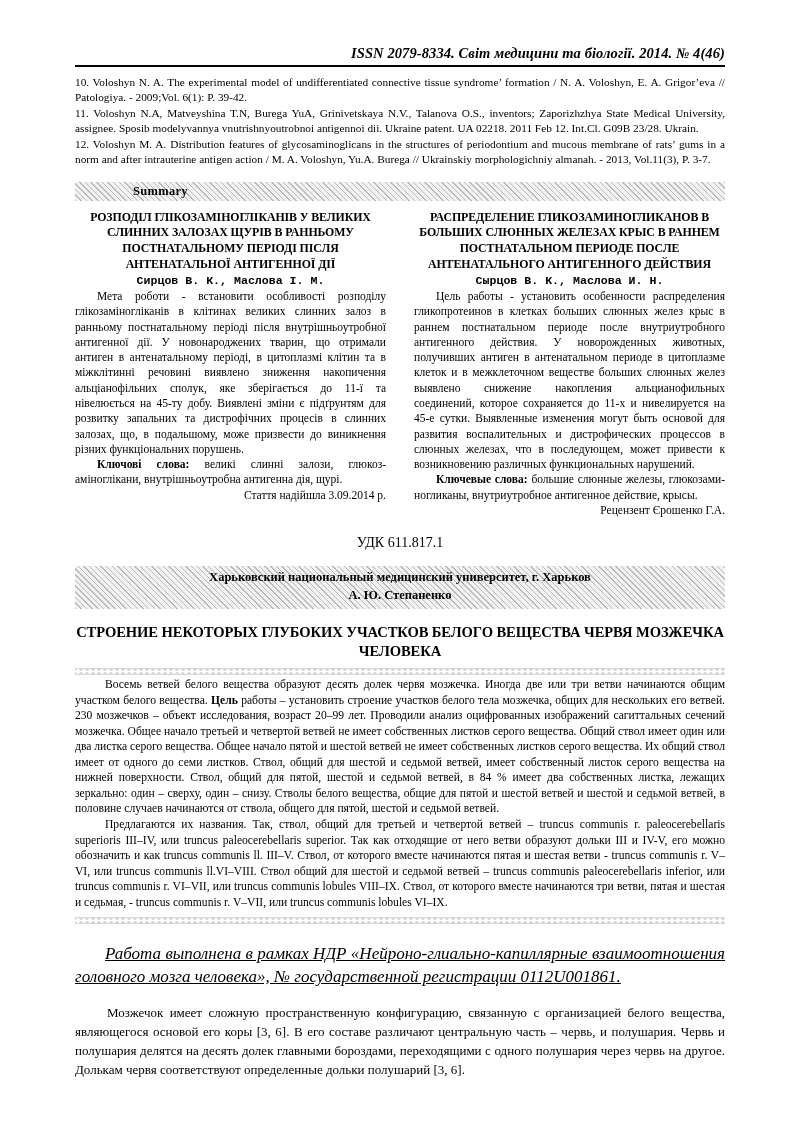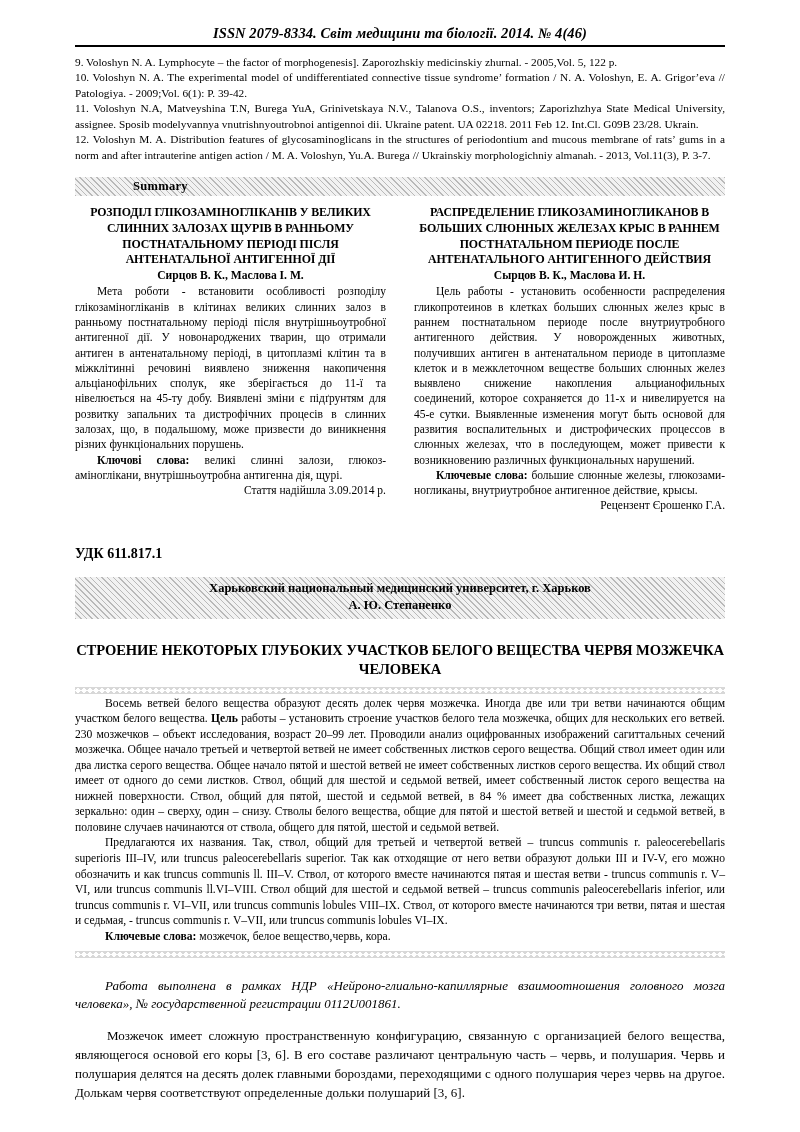--- a/index.html
+++ b/index.html
@@ -18,22 +18,22 @@
   .page {
     width: 800px;
     height: 1132px;
     position: relative;
     box-sizing: border-box;
     padding: 0 75px;
   }
 
   
   .running-head {
-    padding-top: 26px;
-    text-align: center;
+    padding-top: 46px;
+    text-align: right;
     font-style: italic;
     font-weight: bold;
     font-size: 14.5px;
     letter-spacing: 0.1px;
     line-height: 1.1;
   }
   .head-rule {
     border-bottom: 2.2px solid #000;
     margin-top: 3px;
     margin-bottom: 8px;
@@ -96,39 +96,41 @@
     font-size: 11.9px;
     line-height: 1.32;
     margin: 0;
     letter-spacing: -0.1px;
   }
   .abs-authors {
     text-align: center;
     font-weight: bold;
     font-size: 11.6px;
     margin: 0 0 1px 0;
+    font-family: Liberation Mono, monospace;
   }
   .abs-col p {
     margin: 0;
     text-indent: 22px;
   }
   .abs-col p.kw { text-indent: 22px; }
   .abs-col p.right { text-align: right; text-indent: 0; margin-top: 0; }
   .b { font-weight: bold; }
 
   
   .udc {
-    margin-top: 32px;
-    font-weight: bold;
+    margin-top: 17px;
+    font-weight: normal;
     font-size: 14px;
+    text-align: center;
   }
 
   
   .art-title {
-    margin-top: 22px;
+    margin-top: 14px;
     text-align: center;
     font-weight: bold;
     font-size: 14.6px;
     line-height: 1.32;
     letter-spacing: -0.1px;
   }
 
   
   .wave {
     height: 7px;
@@ -146,23 +148,24 @@
     font-size: 11.6px;
     line-height: 1.34;
     text-align: justify;
   }
   .art-abs p { margin: 0; text-indent: 30px; }
 
   
   .funding {
     margin-top: 19px;
     font-style: italic;
-    font-size: 13px;
+    font-size: 17px;
     line-height: 1.35;
     text-align: justify;
+    text-decoration: underline;
   }
   .funding p { margin: 0; text-indent: 30px; }
 
   
   .body-text {
     margin-top: 15px;
     font-size: 13px;
     line-height: 1.46;
     text-align: justify;
   }
@@ -180,21 +183,20 @@
 </style>
 </head>
 <body>
 
 <div class="page">
 
   <div class="running-head">ISSN 2079-8334. Світ медицини та біології. 2014. № 4(46)</div>
   <div class="head-rule"></div>
 
   <div class="refs">
-    <p>9. Voloshyn N. A. Lymphocyte – the factor of morphogenesis]. Zaporozhskiy medicinskiy zhurnal. - 2005,Vol. 5, 122 p.</p>
     <p>10. Voloshyn N. A. The experimental model of undifferentiated connective tissue syndrome’ formation / N. A. Voloshyn, E. A. Grigor’eva // Patologiya. - 2009;Vol. 6(1): P. 39-42.</p>
     <p>11. Voloshyn N.A, Matveyshina T.N, Burega YuA, Grinivetskaya N.V., Talanova O.S., inventors; Zaporizhzhya State Medical University, assignee. Sposib modelyvannya vnutrishnyoutrobnoi antigennoi dii. Ukraine patent. UA 02218. 2011 Feb 12. Int.Cl. G09B 23/28. Ukrain.</p>
     <p>12. Voloshyn M. A. Distribution features of glycosaminoglicans in the structures of periodontium and mucous membrane of rats’ gums in a norm and after intrauterine antigen action / M. A. Voloshyn, Yu.A. Burega // Ukrainskiy morphologichniy almanah. - 2013, Vol.11(3), P. 3-7.</p>
   </div>
 
   <div class="hatch summary-bar">
     <span>Summary</span>
   </div>
 
   <div class="abs-wrap">
@@ -224,21 +226,20 @@
     <div>А. Ю. Степаненко</div>
   </div>
 
   <div class="art-title">СТРОЕНИЕ НЕКОТОРЫХ ГЛУБОКИХ УЧАСТКОВ БЕЛОГО ВЕЩЕСТВА ЧЕРВЯ МОЗЖЕЧКА ЧЕЛОВЕКА</div>
 
   <div class="wave"></div>
 
   <div class="art-abs">
     <p><span>Восемь ветвей белого вещества образуют десять долек червя мозжечка. Иногда две или три ветви начинаются общим участком белого вещества. </span><span class="b">Цель</span><span> работы – установить строение участков белого тела мозжечка, общих для нескольких его ветвей. 230 мозжечков – объект исследования, возраст 20–99 лет. Проводили анализ оцифрованных изображений сагиттальных сечений мозжечка. Общее начало третьей и четвертой ветвей не имеет собственных листков серого вещества. Общий ствол имеет один или два листка серого вещества. Общее начало пятой и шестой ветвей не имеет собственных листков серого вещества. Их общий ствол имеет от одного до семи листков. Ствол, общий для шестой и седьмой ветвей, имеет собственный листок серого вещества на нижней поверхности. Ствол, общий для пятой, шестой и седьмой ветвей, в 84 % имеет два собственных листка, лежащих зеркально: один – сверху, один – снизу. Стволы белого вещества, общие для пятой и шестой ветвей и шестой и седьмой ветвей, в половине случаев начинаются от ствола, общего для пятой, шестой и седьмой ветвей.</span></p>
     <p>Предлагаются их названия. Так, ствол, общий для третьей и четвертой ветвей – truncus communis r. paleocerebellaris superioris III–IV, или truncus paleocerebellaris superior. Так как отходящие от него ветви образуют дольки III и IV-V, его можно обозначить и как truncus communis ll. III–V. Ствол, от которого вместе начинаются пятая и шестая ветви - truncus communis r. V–VI, или truncus communis ll.VI–VIII. Ствол общий для шестой и седьмой ветвей – truncus communis paleocerebellaris inferior, или truncus communis r. VI–VII, или truncus communis lobules VIII–IX. Ствол, от которого вместе начинаются три ветви, пятая и шестая и седьмая, - truncus communis r. V–VII, или truncus communis lobules VI–IX.</p>
-    <p><span class="b">Ключевые слова:</span> <span>мозжечок, белое вещество,червь, кора.</span></p>
   </div>
 
   <div class="wave"></div>
 
   <div class="funding">
     <p>Работа выполнена в рамках НДР «Нейроно-глиально-капиллярные взаимоотношения головного мозга человека», № государственной регистрации 0112U001861.</p>
   </div>
 
   <div class="body-text">
     <p>Мозжечок имеет сложную пространственную конфигурацию, связанную с организацией белого вещества, являющегося основой его коры [3, 6]. В его составе различают центральную часть – червь, и полушария. Червь и полушария делятся на десять долек главными бороздами, переходящими с одного полушария через червь на другое. Долькам червя соответствуют определенные дольки полушарий [3, 6].</p>

